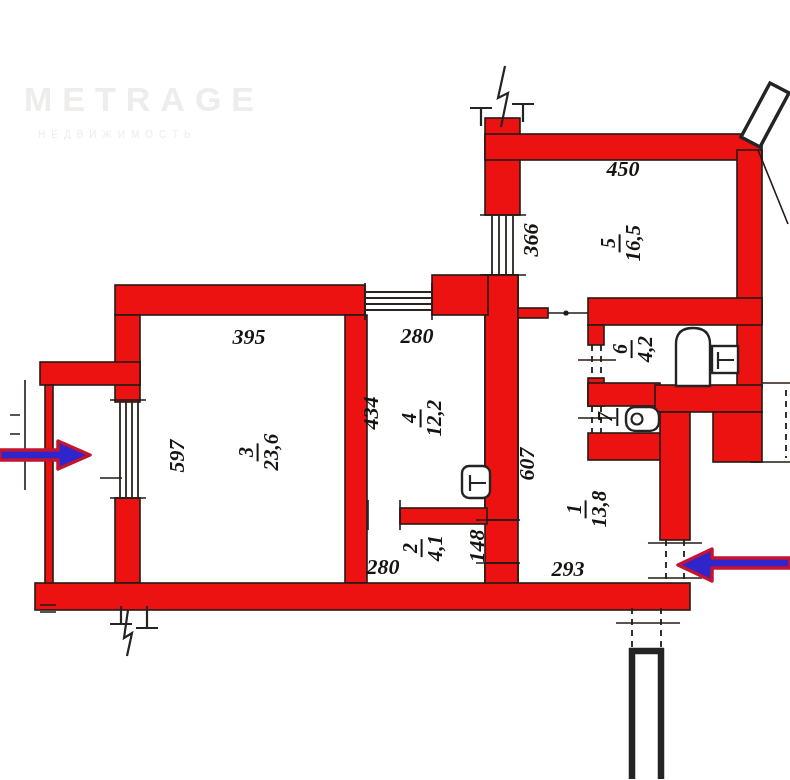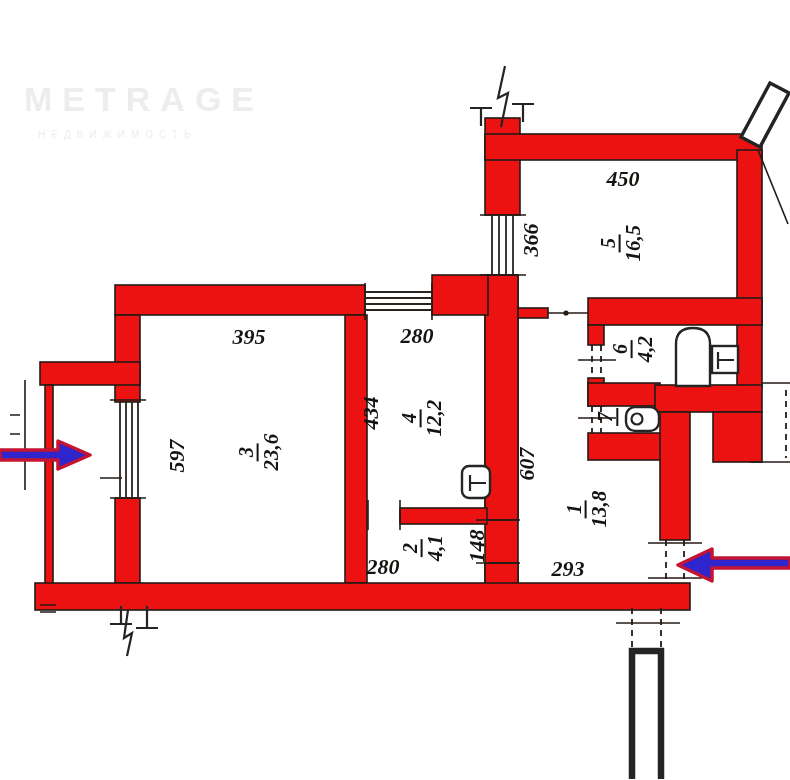--- a/index.html
+++ b/index.html
@@ -131,21 +131,21 @@
     </g>
     <g>
       <path class="sym" d="M110,624 h22 M121,606 v18 M136,628 h22 M147,606 v22"></path>
       <path class="sym" d="M128,610 L124,638 L132,633 L127,656"></path>
     </g>
 
     <polygon class="arrow" points="0,450 58,450 58,441 90,455 58,469 58,460 0,460"></polygon>
     <polygon class="arrow" points="790,558 712,558 712,549 678,565 712,581 712,568 790,568"></polygon>
   </svg>
 
-  <div class="dim" style="left:623px;top:169px;margin-top:10px;">450</div>
+  <div class="dim" style="left:623px;top:169px;">450</div>
   <div class="dim v" style="left:531px;top:240px;">366</div>
   <div class="dim" style="left:249px;top:337px;">395</div>
   <div class="dim" style="left:417px;top:336px;">280</div>
   <div class="dim v" style="left:177px;top:456px;">597</div>
   <div class="dim v" style="left:371px;top:413px;">434</div>
   <div class="dim v" style="left:527px;top:464px;">607</div>
   <div class="dim" style="left:383px;top:567px;">280</div>
   <div class="dim v" style="left:477px;top:546px;">148</div>
   <div class="dim" style="left:568px;top:569px;">293</div>
 

